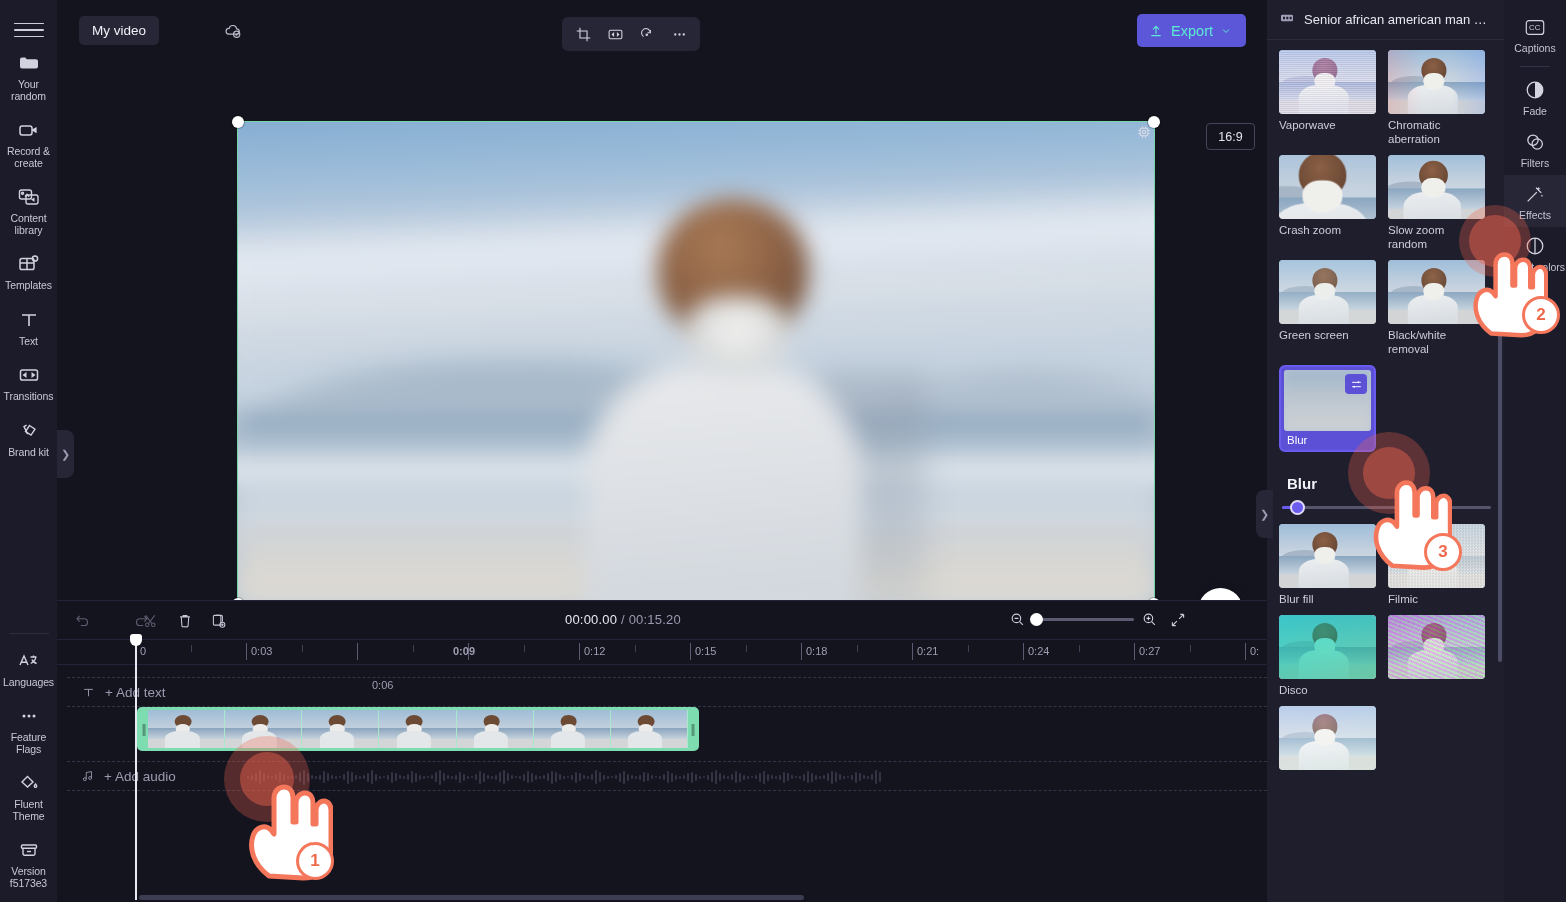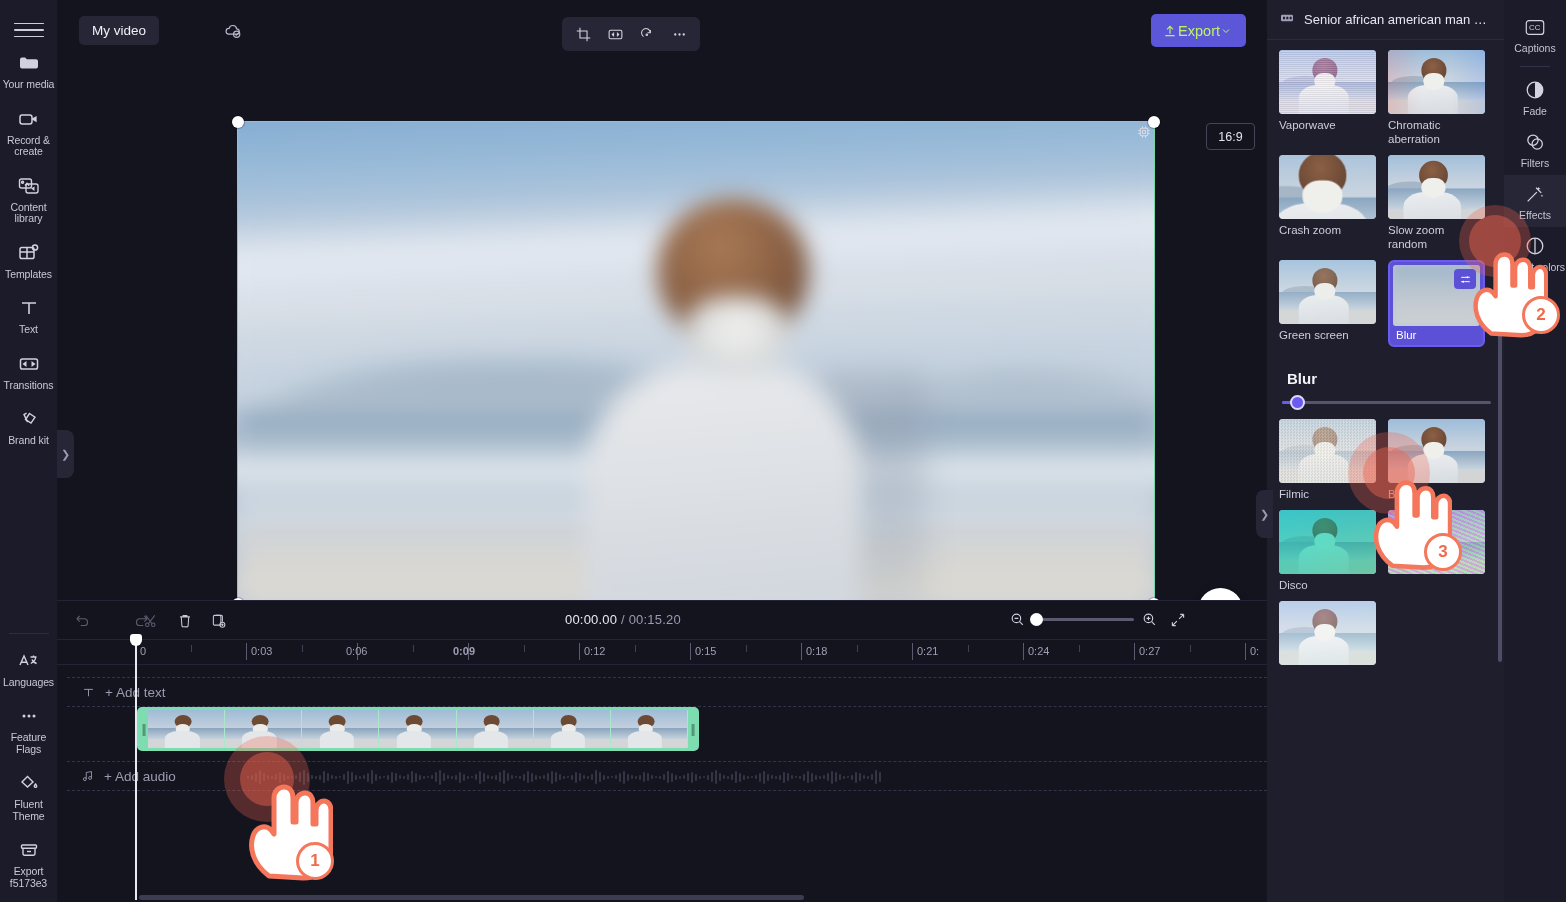--- a/index.html
+++ b/index.html
@@ -60,22 +60,22 @@
   }
   .mini-toolbar .tb {
     width: 28px; height: 26px; display:flex; align-items:center; justify-content:center;
     color:#d6d6e2; border-radius:4px; cursor:pointer;
   }
 
   .export-btn {
     position:absolute; right: 21px; top: 14px;
     height: 33px; padding: 0 14px 0 11px;
     background:#5b57d8; border-radius: 5px;
-    display:flex; align-items:center; 
-    font-size: 14.5px; color:#bef264; cursor:pointer; font-weight: 400;
+    display:flex; align-items:center; gap: 7px;
+    font-size: 14.5px; color:#5eead4; cursor:pointer; font-weight: 400;
   }
 
   
   .stage { position: relative; flex: 1; min-height: 0; }
   .video-frame {
     position:absolute; left: 181px; top: 62px; width: 916px; height: 482px;
     outline: 1.5px solid #77d6a8;
     overflow: hidden;
     background:#b9c6d6;
   }
@@ -360,21 +360,21 @@
         <span></span>
         <span></span>
     </div>
 
     <div class="rail-item">
       <span class="ico">
         <svg width="24" height="24" viewBox="0 0 24 24" fill="none" stroke="currentColor" stroke-width="1.6">
             <path d="M3 8.5a2 2 0 012-2h3.2l1.6 1.8H19a2 2 0 012 2v5.2a2 2 0 01-2 2H5a2 2 0 01-2-2z" fill="currentColor" stroke="none"></path>
           </svg>
       </span>
-      <span class="lbl">Your media</span>
+      <span class="lbl">Your random</span>
     </div>
 
     <div class="rail-item">
       <span class="ico">
         <svg width="24" height="24" viewBox="0 0 24 24" fill="none" stroke="currentColor" stroke-width="1.5">
             <rect x="3" y="8" width="12" height="9" rx="2.2"></rect>
             <path d="M15 11.6l4.6-2.7v6.4L15 12.6z" fill="currentColor" stroke="none"></path>
           </svg>
       </span>
       <span class="lbl">Record &amp; create</span>
@@ -470,21 +470,21 @@
       </div>
 
       <div class="rail-item">
         <span class="ico">
           <svg width="24" height="24" viewBox="0 0 24 24" fill="none" stroke="currentColor" stroke-width="1.4">
               <rect x="4.5" y="7" width="15" height="3.2" rx="1"></rect>
               <path d="M6 10.2v5.6a1.4 1.4 0 001.4 1.4h9.2a1.4 1.4 0 001.4-1.4v-5.6"></path>
               <path d="M10 13.5h4"></path>
             </svg>
         </span>
-        <span class="lbl">Export f5173e3</span>
+        <span class="lbl">Version f5173e3</span>
       </div>
     </div>
   </div>
 
   <div class="collapse-left">❯</div>
 
   <div class="center">
 
     <div class="topbar">
       <div class="proj-name">My video</div>
@@ -693,21 +693,21 @@
       </div>
 
       <div class="ruler" id="ruler">
           <div class="tick" style="left: 78px;"></div>
           <div class="tick-lbl" style="left: 83px;">0</div>
           <div class="tick minor" style="left: 133.5px;"></div>
           <div class="tick" style="left: 189px;"></div>
           <div class="tick-lbl" style="left: 194px;">0:03</div>
           <div class="tick minor" style="left: 244.5px;"></div>
           <div class="tick" style="left: 300px;"></div>
-          <div class="tick-lbl" style="left: 289px;">0:06</div>
+          <div class="tick-lbl" style="left: 315px; margin-top: 34px;">0:06</div>
           <div class="tick minor" style="left: 355.5px;"></div>
           <div class="tick" style="left: 411px;"></div>
           <div class="tick-lbl" style="left: 396px; font-weight: bold;">0:09</div>
           <div class="tick minor" style="left: 466.5px;"></div>
           <div class="tick" style="left: 522px;"></div>
           <div class="tick-lbl" style="left: 527px;">0:12</div>
           <div class="tick minor" style="left: 577.5px;"></div>
           <div class="tick" style="left: 633px;"></div>
           <div class="tick-lbl" style="left: 638px;">0:15</div>
           <div class="tick minor" style="left: 688.5px;"></div>
@@ -1062,20 +1062,33 @@
               <div class="ft-sea"></div>
               <div class="ft-sand"></div>
             <div class="ft-body"></div>
               <div class="ft-head"></div>
               <div class="ft-beard"></div>
             <div class="ov-green"></div>
           </div>
           <div class="fx-label">Green screen</div>
         </div>
 
+        <div class="fx-card">
+          <div class="fx-thumb">
+            <div class="ft-sky"></div>
+              <div class="ft-mt"></div>
+              <div class="ft-sea"></div>
+              <div class="ft-sand"></div>
+            <div class="ft-body"></div>
+              <div class="ft-head"></div>
+              <div class="ft-beard"></div>
+            <div class="ov-bw"></div>
+          </div>
+          <div class="fx-label">Black/white removal</div>
+        </div>
 
         <div class="fx-card selected">
           <div class="fx-thumb">
             <div class="ov-blurcard"></div>
             <div class="fx-settings-btn">
               <svg width="13" height="13" viewBox="0 0 24 24" fill="none" stroke="#fff" stroke-width="1.8">
                   <path d="M4 8h12M18 8h2M4 16h4M10 16h10"></path>
                   <circle cx="16" cy="8" r="1.9" fill="#fff" stroke="none"></circle>
                   <circle cx="8" cy="16" r="1.9" fill="#fff" stroke="none"></circle>
                 </svg>
@@ -1085,50 +1098,50 @@
         </div>
 
         <div class="blur-ctrl">
           <div class="bt">Blur</div>
           <div class="slider-row">
             <div class="slider-track">
               <div class="slider-fill"></div>
               <div class="slider-knob"></div>
             </div>
           </div>
+        </div>
+
+        <div class="fx-card">
+          <div class="fx-thumb">
+            <div class="ft-sky"></div>
+              <div class="ft-mt"></div>
+              <div class="ft-sea"></div>
+              <div class="ft-sand"></div>
+            <div class="ft-body"></div>
+              <div class="ft-head"></div>
+              <div class="ft-beard"></div>
+          </div>
+          <div class="fx-label">Blur fill</div>
         </div>
 
         <div class="fx-card">
           <div class="fx-thumb">
             <div class="ft-sky"></div>
               <div class="ft-mt"></div>
               <div class="ft-sea"></div>
               <div class="ft-sand"></div>
             <div class="ft-body"></div>
               <div class="ft-head"></div>
               <div class="ft-beard"></div>
             <div class="ov-filmic"></div>
               <div class="ov-grain"></div>
           </div>
           <div class="fx-label">Filmic</div>
         </div>
 
-        <div class="fx-card">
-          <div class="fx-thumb">
-            <div class="ft-sky"></div>
-              <div class="ft-mt"></div>
-              <div class="ft-sea"></div>
-              <div class="ft-sand"></div>
-            <div class="ft-body"></div>
-              <div class="ft-head"></div>
-              <div class="ft-beard"></div>
-          </div>
-          <div class="fx-label">Blur fill</div>
-        </div>
-
 
         <div class="fx-card">
           <div class="fx-thumb">
             <div class="ft-sky"></div>
               <div class="ft-mt"></div>
               <div class="ft-sea"></div>
               <div class="ft-sand"></div>
             <div class="ft-body"></div>
               <div class="ft-head"></div>
               <div class="ft-beard"></div>

